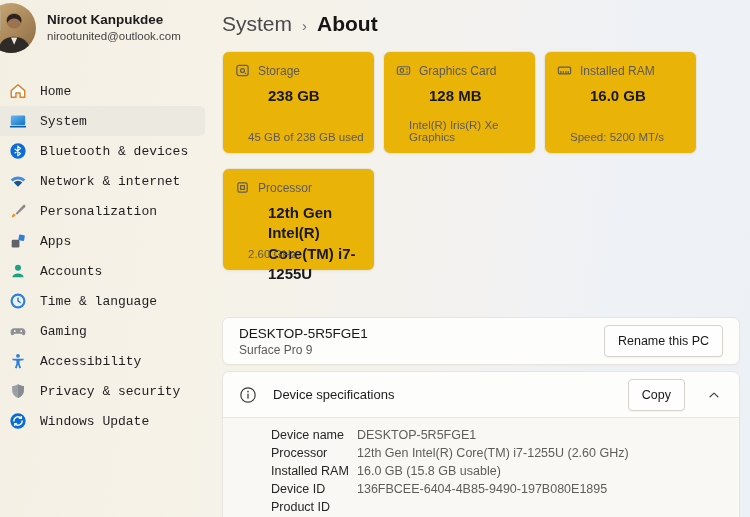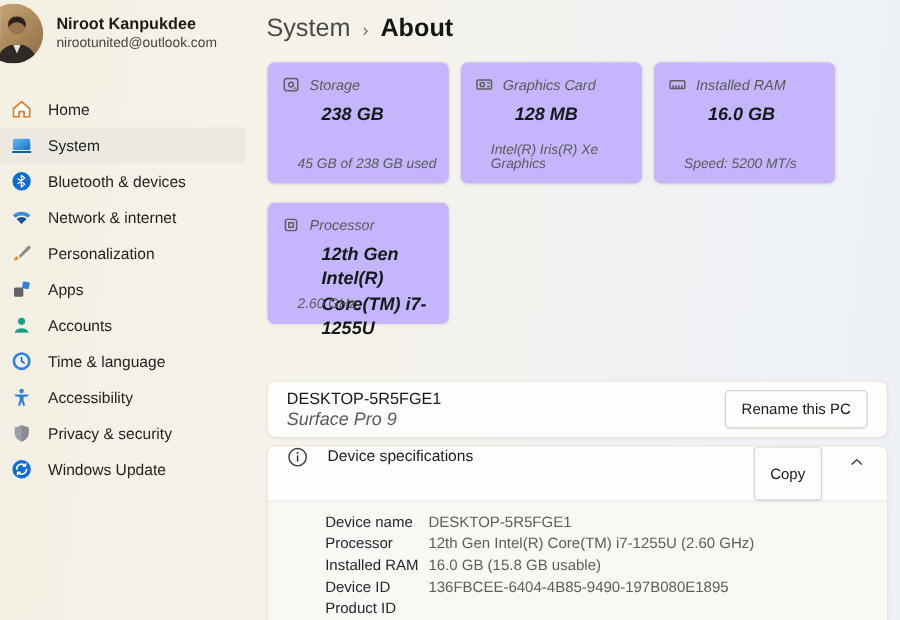--- a/index.html
+++ b/index.html
@@ -13,54 +13,54 @@
 
   
   .sidebar { width:210px; flex:none; padding-top:3px; }
   .user { display:flex; align-items:center; gap:11px; margin-bottom:23px; }
   .avatar { width:50px; height:50px; border-radius:50%; overflow:hidden; margin-left:-14px; flex:none; }
   .avatar svg { display:block; width:100%; height:100%; }
   .user-name { font-size:13.5px; font-weight:700; color:#1b1b1b; line-height:1.25; }
   .user-email { font-size:11.5px; color:#444; line-height:1.3; }
   .nav { display:flex; flex-direction:column; }
   .nav-item { display:flex; align-items:center; gap:13px; height:30px; padding-left:9px;
-              width:205px; font-size:13px; color:#1f1f1f; border-radius:0 5px 5px 0; cursor:pointer; }
+              width:205px; font-size:13px; color:#1f1f1f; border-radius:0 5px 5px 0; cursor:pointer;font-family:Liberation Mono, monospace; }
   .nav-item.selected { background:#ece9e0; }
   .nav-icon { width:18px; height:18px; flex:none; display:flex; }
   .nav-icon svg { width:18px; height:18px; }
 
   
   .main { flex:1; padding:10px 10px 0 12px; }
   .breadcrumb { display:flex; align-items:baseline; gap:10px; margin:2px 0 15px 0; font-size:21px; }
   .crumb-parent { color:#4a4a4a; cursor:pointer; }
   .crumb-sep { color:#6b6b6b; font-size:15px; }
   .crumb-current { color:#161616; font-weight:700; }
 
   .cards { display:grid; grid-template-columns:repeat(3,153px); gap:14px 8px; width:475px; }
-  .card { height:103px; background:#c4b5fd; border:1px solid #e8e5de; border-radius:7px;
-          padding:11px 12px; position:relative; box-shadow:0 1px 2px rgba(0,0,0,.03);font-style:italic; }
+  .card { height:103px; background:#eab308; border:1px solid #e8e5de; border-radius:7px;
+          padding:11px 12px; position:relative; box-shadow:0 1px 2px rgba(0,0,0,.03); }
   .card-head { display:flex; align-items:center; gap:8px; font-size:12px; color:#5c5a55; }
   .card-icon { width:15px; height:15px; display:flex; }
   .card-icon svg { width:15px; height:15px; stroke:#5f5d58; fill:none; stroke-width:1.3; }
   .card-value { margin-top:8px; font-size:15px; font-weight:700; color:#181818; line-height:1.35;margin-left:33px; }
   .card-footer { position:absolute; left:25px; bottom:10px; font-size:11.5px; color:#5c5a55; }
 
   .device-card { width:518px; margin-top:46px; height:48px; display:flex; align-items:center;
                  background:#fdfdfc; border:1px solid #e8e5de; border-radius:7px; padding:6px 16px;
                  box-shadow:0 1px 2px rgba(0,0,0,.03); }
   .device-name { font-size:13.5px; color:#171717; line-height:1.3; }
-  .device-model { font-size:15px; color:#5c5a55;font-style:italic; }
+  .device-model { font-size:12px; color:#5c5a55; }
 
   .btn { margin-left:auto; background:#fefefe; border:1px solid #d6d3cc; border-radius:4px;
          font-family:inherit; font-size:12.5px; color:#191919; padding:8px 13px; cursor:pointer;
          box-shadow:0 1px 1px rgba(0,0,0,.04); }
 
   .expander { width:518px; margin-top:6px; background:#fdfdfc; border:1px solid #e8e5de;
               border-radius:7px; overflow:hidden; box-shadow:0 1px 2px rgba(0,0,0,.03); }
-  .expander-header { display:flex; gap:16px; height:45px; padding:0 12px 0 16px; cursor:pointer; }
+  .expander-header { display:flex; align-items:center; gap:16px; height:45px; padding:0 12px 0 16px; cursor:pointer; }
   .info-icon { width:18px; height:18px; display:flex; flex:none; }
   .expander-title { flex:1; font-size:13px; color:#1c1c1c; }
   .chevron-btn { width:26px; height:26px; display:flex; align-items:center; justify-content:center;
                  background:transparent; border:none; cursor:pointer; }
   .expander-body { border-top:1px solid #eae8e3; background:#f9f8f5; padding:8px 14px 14px 48px; }
   .spec-row { display:flex; line-height:18px; font-size:12.5px; }
   .spec-label { width:86px; flex:none; color:#262626; }
   .spec-value { color:#5f5d58; }
 </style>
 </head>
@@ -168,20 +168,30 @@
               <circle cx="10" cy="10" r="8.3" fill="#2f80d8"></circle>
               <circle cx="10" cy="10" r="5.9" fill="#eaf3fc"></circle>
               <path d="M10 6.6V10l2.4 1.8" stroke="#1b5fae" stroke-width="1.4" fill="none" stroke-linecap="round"></path>
             </svg>
           </span>
           <span>Time &amp; language</span>
         </div>
         <div class="nav-item">
           <span class="nav-icon">
             <svg viewBox="0 0 20 20">
+              <path d="M5.6 7h8.8c2.2 0 3.6 1.6 3.8 3.7.2 2-.5 3.8-1.9 3.9-1 .1-1.8-.7-2.4-1.6H6.1c-.6.9-1.4 1.7-2.4 1.6-1.4-.1-2.1-1.9-1.9-3.9C2 8.6 3.4 7 5.6 7Z" fill="#8e9094"></path>
+              <circle cx="6.4" cy="10.2" r="1" fill="#fff"></circle>
+              <circle cx="13.6" cy="10.2" r="1" fill="#fff"></circle>
+            </svg>
+          </span>
+          <span>Gaming</span>
+        </div>
+        <div class="nav-item">
+          <span class="nav-icon">
+            <svg viewBox="0 0 20 20">
               <circle cx="10" cy="4.2" r="2.1" fill="#2f80d8"></circle>
               <path d="M3.6 7.4h12.8l-.4 1.8-4.2.6v3.3l1.6 4.4-1.9.7-1.5-4.3-1.5 4.3-1.9-.7 1.6-4.4V9.8l-4.2-.6Z" fill="#2f80d8"></path>
             </svg>
           </span>
           <span>Accessibility</span>
         </div>
         <div class="nav-item">
           <span class="nav-icon">
             <svg viewBox="0 0 20 20">
               <path d="M10 2.4c2 1.2 4.2 1.9 6.5 2v5.1c0 4-2.6 6.8-6.5 8.4-3.9-1.6-6.5-4.4-6.5-8.4V4.4c2.3-.1 4.5-.8 6.5-2Z" fill="#9aa0a6"></path>

